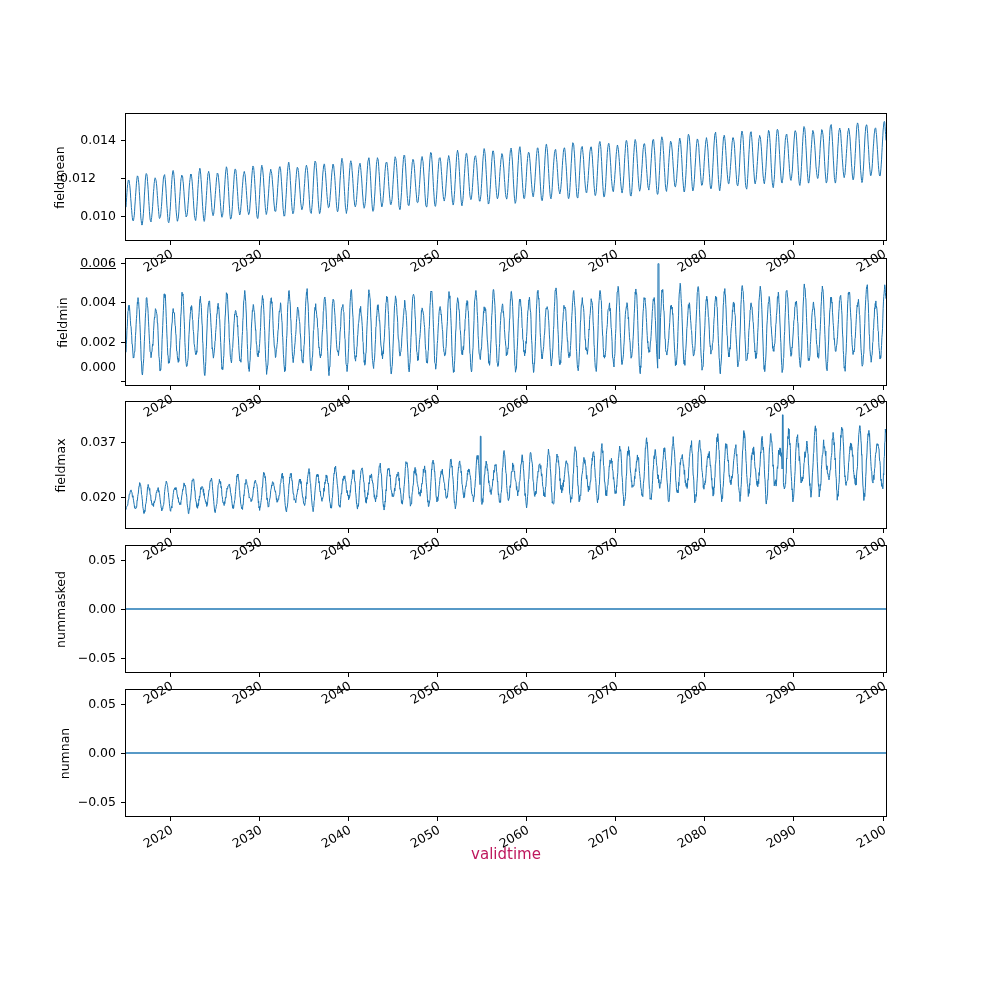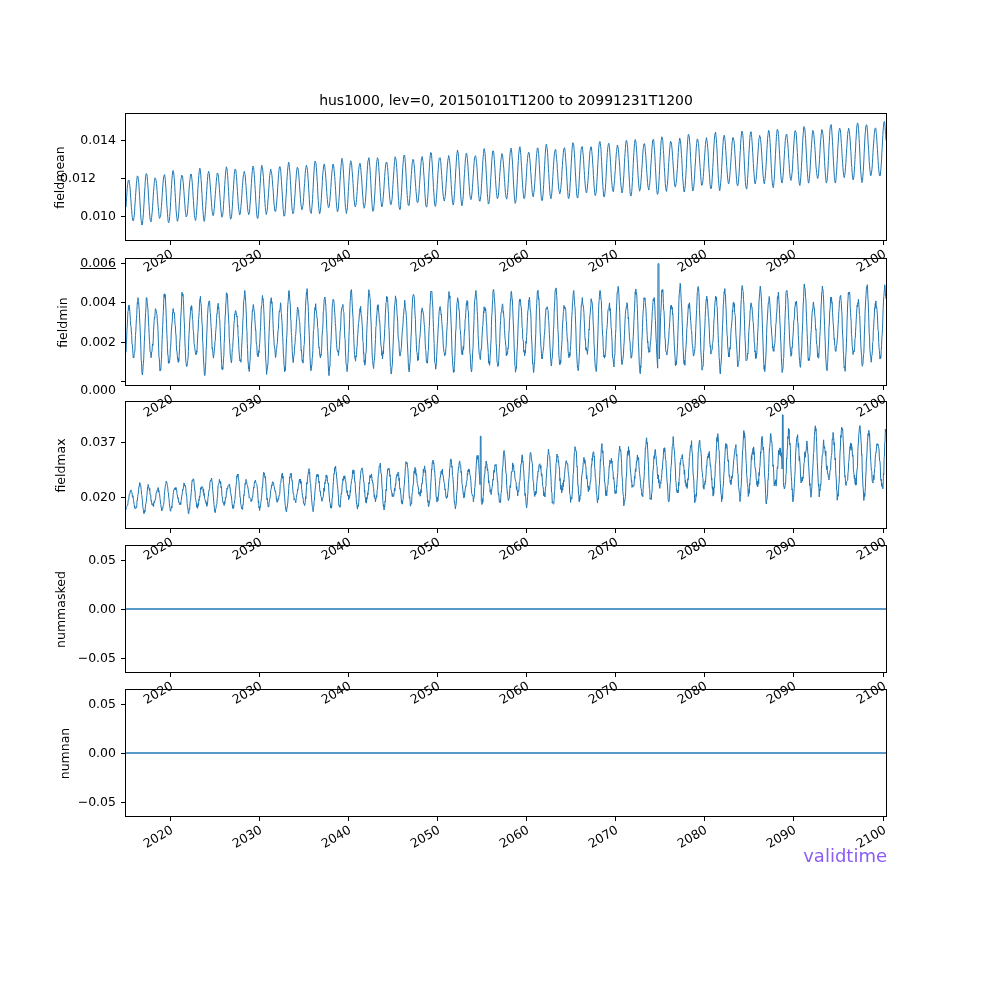--- a/index.html
+++ b/index.html
@@ -81,31 +81,30 @@
     white-space: nowrap;
     transform-origin: right top;
     transform: rotate(-30deg);
     text-align: right;
   }
   .xlabel {
     position: absolute;
     left: 125px;
     top: 845px;
     width: 762px;
-    text-align: right;
-    font-size: 18px;
-    color: #8b5cf6;
+    text-align: center;
+    font-size: 15px;
+    color: #be185d;
   }
 </style>
 </head>
 <body>
 
 <div id="figure">
 
-  <div class="fig-title">hus1000, lev=0, 20150101T1200 to 20991231T1200</div>
 
   <div class="panel" id="panel0" style="top:113px;height:128px;">
     <svg id="svg0" viewBox="0 0 762 128" preserveAspectRatio="none">
         <path d="M0.00 94.63 L0.32 89.58 L0.63 84.60 L0.95 79.87 L1.27 75.52 L1.59 71.85 L1.90 70.08 L2.22 67.31 L2.54 67.51 L2.86 67.04 L3.18 67.84 L3.49 70.63 L3.81 72.85 L4.13 76.22 L4.44 80.14 L4.76 85.98 L5.08 89.39 L5.40 94.91 L5.71 97.87 L6.03 102.31 L6.35 105.22 L6.67 107.81 L6.99 107.90 L7.30 108.54 L7.62 107.51 L7.94 105.38 L8.25 103.41 L8.57 99.28 L8.89 93.44 L9.21 89.32 L9.52 83.92 L9.84 79.39 L10.16 75.01 L10.48 70.30 L10.80 67.26 L11.11 64.21 L11.43 62.85 L11.75 63.18 L12.06 64.12 L12.38 66.39 L12.70 69.29 L13.02 72.55 L13.33 78.78 L13.65 83.12 L13.97 88.64 L14.29 94.51 L14.61 100.10 L14.92 105.83 L15.24 107.99 L15.56 111.18 L15.88 112.79 L16.19 112.77 L16.51 110.79 L16.83 108.11 L17.14 104.61 L17.46 100.95 L17.78 95.63 L18.10 90.39 L18.42 83.22 L18.73 78.32 L19.05 73.35 L19.37 67.22 L19.69 64.07 L20.00 61.36 L20.32 60.47 L20.64 60.92 L20.95 61.64 L21.27 63.52 L21.59 68.65 L21.91 72.17 L22.23 76.84 L22.54 82.39 L22.86 88.96 L23.18 93.05 L23.50 99.07 L23.81 102.66 L24.13 106.64 L24.45 108.39 L24.76 108.60 L25.08 109.63 L25.40 106.77 L25.72 105.16 L26.04 101.53 L26.35 98.63 L26.67 94.10 L26.99 89.29 L27.31 83.33 L27.62 78.60 L27.94 75.54 L28.26 70.65 L28.57 68.37 L28.89 65.80 L29.21 64.82 L29.53 65.41 L29.85 66.57 L30.16 67.70 L30.48 70.43 L30.80 73.21 L31.12 77.73 L31.43 82.81 L31.75 86.21 L32.07 92.13 L32.38 94.93 L32.70 98.94 L33.02 102.37 L33.34 105.26 L33.65 106.13 L33.97 105.56 L34.29 104.94 L34.61 104.20 L34.93 101.39 L35.24 97.21 L35.56 93.92 L35.88 89.22 L36.19 83.53 L36.51 79.44 L36.83 74.13 L37.15 70.31 L37.46 66.07 L37.78 63.91 L38.10 62.70 L38.42 62.17 L38.74 61.58 L39.05 64.12 L39.37 66.37 L39.69 71.10 L40.00 75.30 L40.32 80.58 L40.64 86.45 L40.96 92.59 L41.27 96.22 L41.59 101.04 L41.91 105.05 L42.23 109.04 L42.55 109.65 L42.86 110.44 L43.18 109.18 L43.50 108.03 L43.81 104.05 L44.13 99.06 L44.45 95.35 L44.77 88.80 L45.08 83.31 L45.40 76.70 L45.72 71.75 L46.04 66.45 L46.36 62.56 L46.67 59.96 L46.99 57.76 L47.31 57.36 L47.63 58.36 L47.94 61.02 L48.26 64.38 L48.58 68.18 L48.89 73.98 L49.21 79.75 L49.53 85.24 L49.85 91.03 L50.17 97.08 L50.48 100.45 L50.80 103.79 L51.12 106.37 L51.44 109.00 L51.75 108.71 L52.07 106.93 L52.39 105.84 L52.70 102.63 L53.02 98.71 L53.34 92.64 L53.66 88.14 L53.98 83.51 L54.29 78.78 L54.61 74.05 L54.93 68.41 L55.25 65.52 L55.56 64.23 L55.88 62.09 L56.20 62.58 L56.51 62.90 L56.83 63.93 L57.15 68.26 L57.47 70.21 L57.79 75.13 L58.10 78.98 L58.42 84.26 L58.74 88.32 L59.06 92.45 L59.37 97.60 L59.69 99.70 L60.01 102.00 L60.32 104.62 L60.64 103.91 L60.96 103.57 L61.28 102.30 L61.60 99.75 L61.91 96.22 L62.23 91.65 L62.55 88.26 L62.87 83.44 L63.18 77.43 L63.50 73.12 L63.82 69.69 L64.13 66.63 L64.45 64.23 L64.77 61.05 L65.09 61.40 L65.40 61.04 L65.72 63.23 L66.04 65.82 L66.36 68.88 L66.68 73.89 L66.99 77.48 L67.31 84.15 L67.63 87.87 L67.94 94.37 L68.26 97.49 L68.58 102.86 L68.90 105.18 L69.21 106.36 L69.53 107.88 L69.85 108.24 L70.17 105.74 L70.49 103.05 L70.80 98.74 L71.12 93.79 L71.44 89.03 L71.75 83.12 L72.07 75.82 L72.39 71.86 L72.71 66.52 L73.02 62.48 L73.34 58.63 L73.66 57.42 L73.98 55.11 L74.30 55.73 L74.61 58.91 L74.93 61.09 L75.25 66.63 L75.56 70.09 L75.88 77.11 L76.20 81.64 L76.52 88.47 L76.83 93.81 L77.15 98.31 L77.47 102.19 L77.79 106.17 L78.11 108.10 L78.42 109.12 L78.74 108.35 L79.06 105.48 L79.38 101.62 L79.69 98.16 L80.01 92.83 L80.33 88.16 L80.64 82.91 L80.96 77.63 L81.28 72.47 L81.60 67.69 L81.92 63.42 L82.23 60.10 L82.55 59.82 L82.87 58.27 L83.19 59.85 L83.50 60.52 L83.82 65.02 L84.14 68.57 L84.45 72.08 L84.77 77.27 L85.09 81.08 L85.41 86.36 L85.73 90.13 L86.04 95.17 L86.36 98.86 L86.68 100.40 L87.00 101.66 L87.31 103.31 L87.63 101.38 L87.95 101.52 L88.26 97.63 L88.58 95.68 L88.90 90.44 L89.22 86.08 L89.54 81.66 L89.85 77.51 L90.17 73.64 L90.49 69.32 L90.81 64.96 L91.12 63.48 L91.44 60.31 L91.76 59.95 L92.07 60.60 L92.39 61.32 L92.71 64.24 L93.03 68.03 L93.35 71.12 L93.66 75.87 L93.98 80.47 L94.30 85.68 L94.62 89.63 L94.93 94.09 L95.25 98.54 L95.57 101.29 L95.88 104.38 L96.20 104.91 L96.52 104.37 L96.84 103.12 L97.15 100.47 L97.47 97.91 L97.79 91.89 L98.11 87.66 L98.43 82.51 L98.74 76.23 L99.06 71.34 L99.38 66.34 L99.69 61.84 L100.01 58.06 L100.33 55.95 L100.65 53.63 L100.96 54.48 L101.28 55.53 L101.60 59.72 L101.92 62.58 L102.24 67.67 L102.55 73.50 L102.87 78.69 L103.19 85.14 L103.50 91.47 L103.82 95.78 L104.14 101.63 L104.46 104.15 L104.77 106.75 L105.09 106.49 L105.41 106.08 L105.73 104.49 L106.05 101.69 L106.36 97.41 L106.68 94.07 L107.00 86.77 L107.31 81.36 L107.63 76.87 L107.95 71.34 L108.27 66.16 L108.58 61.37 L108.90 58.86 L109.22 56.43 L109.54 55.80 L109.86 56.40 L110.17 57.02 L110.49 60.72 L110.81 63.49 L111.13 68.98 L111.44 74.13 L111.76 78.56 L112.08 83.61 L112.39 88.93 L112.71 93.82 L113.03 96.63 L113.35 98.75 L113.67 100.99 L113.98 102.56 L114.30 101.88 L114.62 100.39 L114.94 98.36 L115.25 93.79 L115.57 90.55 L115.89 85.89 L116.20 81.77 L116.52 75.80 L116.84 72.32 L117.16 68.33 L117.48 64.11 L117.79 61.72 L118.11 60.39 L118.43 58.41 L118.75 58.50 L119.06 60.67 L119.38 61.45 L119.70 64.97 L120.01 69.36 L120.33 72.56 L120.65 77.71 L120.97 82.50 L121.29 86.85 L121.60 91.81 L121.92 95.40 L122.24 99.04 L122.56 99.92 L122.87 102.16 L123.19 102.06 L123.51 100.75 L123.82 99.46 L124.14 95.80 L124.46 90.48 L124.78 87.41 L125.10 81.38 L125.41 75.48 L125.73 70.77 L126.05 65.18 L126.37 60.96 L126.68 57.29 L127.00 54.22 L127.32 52.80 L127.63 53.43 L127.95 54.25 L128.27 57.30 L128.59 61.58 L128.90 65.70 L129.22 71.54 L129.54 76.61 L129.86 81.52 L130.18 89.02 L130.49 92.79 L130.81 98.16 L131.13 102.41 L131.44 104.73 L131.76 105.65 L132.08 106.20 L132.40 105.20 L132.71 101.62 L133.03 98.51 L133.35 92.88 L133.67 87.09 L133.99 81.85 L134.30 74.50 L134.62 70.25 L134.94 63.77 L135.25 59.72 L135.57 55.82 L135.89 53.15 L136.21 52.06 L136.52 53.59 L136.84 54.15 L137.16 57.75 L137.48 60.98 L137.80 64.57 L138.11 71.05 L138.43 75.01 L138.75 80.66 L139.06 86.22 L139.38 90.71 L139.70 95.05 L140.02 98.13 L140.33 100.20 L140.65 102.08 L140.97 101.22 L141.29 99.30 L141.61 97.73 L141.92 94.09 L142.24 89.40 L142.56 85.43 L142.88 81.14 L143.19 75.94 L143.51 71.68 L143.83 65.89 L144.14 62.40 L144.46 59.72 L144.78 58.19 L145.10 56.11 L145.42 57.49 L145.73 58.53 L146.05 60.36 L146.37 62.77 L146.69 66.61 L147.00 71.12 L147.32 74.73 L147.64 79.10 L147.95 84.66 L148.27 89.34 L148.59 92.57 L148.91 95.47 L149.23 98.59 L149.54 98.49 L149.86 98.91 L150.18 98.81 L150.50 96.24 L150.81 92.71 L151.13 89.38 L151.45 84.91 L151.76 81.16 L152.08 74.55 L152.40 70.88 L152.72 65.15 L153.04 61.34 L153.35 57.14 L153.67 54.92 L153.99 53.83 L154.31 53.43 L154.62 54.11 L154.94 55.59 L155.26 59.22 L155.57 63.94 L155.89 68.81 L156.21 74.19 L156.53 79.01 L156.85 84.38 L157.16 89.77 L157.48 95.93 L157.80 98.28 L158.12 101.77 L158.43 103.76 L158.75 103.33 L159.07 103.70 L159.38 101.33 L159.70 97.27 L160.02 91.53 L160.34 86.08 L160.65 81.54 L160.97 74.71 L161.29 68.51 L161.61 63.45 L161.93 58.58 L162.24 54.73 L162.56 52.20 L162.88 49.99 L163.19 48.98 L163.51 50.84 L163.83 54.16 L164.15 57.36 L164.46 60.83 L164.78 67.72 L165.10 72.25 L165.42 78.37 L165.74 84.77 L166.05 90.10 L166.37 94.06 L166.69 98.08 L167.00 99.34 L167.32 101.40 L167.64 100.76 L167.96 100.25 L168.27 97.96 L168.59 94.20 L168.91 89.16 L169.23 84.49 L169.55 80.62 L169.86 74.19 L170.18 69.46 L170.50 65.72 L170.81 61.44 L171.13 57.95 L171.45 55.35 L171.77 54.18 L172.08 55.01 L172.40 54.94 L172.72 57.45 L173.04 59.20 L173.36 64.15 L173.67 67.10 L173.99 73.04 L174.31 77.07 L174.63 81.20 L174.94 86.60 L175.26 90.67 L175.58 92.49 L175.89 95.22 L176.21 97.12 L176.53 97.15 L176.85 96.33 L177.17 93.96 L177.48 92.80 L177.80 89.21 L178.12 84.65 L178.44 79.42 L178.75 74.47 L179.07 70.56 L179.39 65.46 L179.70 60.12 L180.02 57.06 L180.34 54.56 L180.66 52.73 L180.98 52.04 L181.29 53.53 L181.61 54.52 L181.93 57.24 L182.25 60.89 L182.56 65.73 L182.88 70.12 L183.20 76.95 L183.51 81.13 L183.83 86.85 L184.15 92.56 L184.47 96.20 L184.79 99.09 L185.10 99.96 L185.42 100.65 L185.74 101.00 L186.06 98.15 L186.37 95.14 L186.69 91.66 L187.01 86.81 L187.32 80.70 L187.64 74.81 L187.96 67.99 L188.28 62.13 L188.60 56.91 L188.91 52.62 L189.23 49.41 L189.55 47.82 L189.87 48.22 L190.18 48.92 L190.50 49.97 L190.82 54.62 L191.13 57.89 L191.45 63.28 L191.77 68.51 L192.09 74.48 L192.40 81.95 L192.72 87.74 L193.04 92.32 L193.36 96.04 L193.68 98.56 L193.99 101.21 L194.31 101.06 L194.63 99.61 L194.94 98.19 L195.26 94.35 L195.58 90.03 L195.90 85.49 L196.21 79.26 L196.53 75.12 L196.85 68.68 L197.17 62.90 L197.49 58.94 L197.80 56.48 L198.12 52.64 L198.44 51.72 L198.75 50.67 L199.07 51.30 L199.39 54.21 L199.71 57.51 L200.02 59.63 L200.34 65.16 L200.66 69.19 L200.98 73.86 L201.30 79.84 L201.61 83.70 L201.93 86.98 L202.25 91.35 L202.56 92.69 L202.88 95.16 L203.20 95.02 L203.52 94.73 L203.83 94.08 L204.15 89.86 L204.47 87.86 L204.79 82.48 L205.11 79.21 L205.42 74.80 L205.74 68.79 L206.06 64.18 L206.38 59.76 L206.69 56.72 L207.01 55.13 L207.33 51.81 L207.64 50.88 L207.96 52.77 L208.28 52.59 L208.60 56.74 L208.92 59.89 L209.23 63.26 L209.55 67.43 L209.87 72.88 L210.19 77.74 L210.50 83.54 L210.82 89.02 L211.14 93.30 L211.45 96.04 L211.77 98.36 L212.09 99.33 L212.41 98.67 L212.73 97.27 L213.04 94.34 L213.36 89.10 L213.68 84.78 L214.00 80.41 L214.31 73.27 L214.63 67.14 L214.95 62.69 L215.26 57.78 L215.58 53.24 L215.90 49.57 L216.22 46.39 L216.54 45.00 L216.85 47.08 L217.17 48.07 L217.49 50.50 L217.81 55.80 L218.12 61.32 L218.44 66.58 L218.76 72.95 L219.07 78.59 L219.39 83.95 L219.71 89.96 L220.03 94.68 L220.35 96.71 L220.66 98.68 L220.98 101.04 L221.30 98.89 L221.62 97.60 L221.93 95.28 L222.25 90.72 L222.57 85.55 L222.88 78.86 L223.20 73.49 L223.52 68.37 L223.84 63.31 L224.15 57.83 L224.47 54.39 L224.79 49.63 L225.11 49.15 L225.43 47.52 L225.74 49.15 L226.06 49.44 L226.38 52.90 L226.69 57.41 L227.01 60.97 L227.33 65.50 L227.65 70.64 L227.96 76.08 L228.28 80.63 L228.60 86.60 L228.92 88.45 L229.24 92.68 L229.55 92.79 L229.87 94.30 L230.19 93.02 L230.50 92.83 L230.82 90.13 L231.14 86.77 L231.46 82.57 L231.77 78.53 L232.09 72.74 L232.41 69.13 L232.73 63.68 L233.05 60.23 L233.36 56.41 L233.68 53.61 L234.00 52.00 L234.31 50.95 L234.63 50.04 L234.95 51.09 L235.27 54.30 L235.58 57.51 L235.90 61.88 L236.22 65.15 L236.54 70.17 L236.86 75.52 L237.17 81.25 L237.49 84.37 L237.81 89.09 L238.13 93.02 L238.44 94.26 L238.76 95.76 L239.08 95.13 L239.39 93.57 L239.71 91.22 L240.03 88.88 L240.35 84.41 L240.67 79.26 L240.98 73.12 L241.30 68.45 L241.62 61.24 L241.94 56.80 L242.25 52.11 L242.57 47.96 L242.89 46.85 L243.20 45.78 L243.52 44.44 L243.84 45.96 L244.16 49.72 L244.48 53.42 L244.79 57.68 L245.11 62.76 L245.43 68.90 L245.75 75.66 L246.06 82.30 L246.38 86.06 L246.70 92.05 L247.01 95.56 L247.33 98.34 L247.65 98.90 L247.97 98.23 L248.29 97.48 L248.60 93.78 L248.92 90.62 L249.24 84.18 L249.56 80.24 L249.87 73.76 L250.19 67.01 L250.51 61.93 L250.82 55.92 L251.14 51.08 L251.46 48.21 L251.78 46.44 L252.10 44.40 L252.41 45.41 L252.73 45.96 L253.05 48.61 L253.37 53.34 L253.68 58.37 L254.00 62.30 L254.32 69.40 L254.63 74.68 L254.95 79.51 L255.27 83.70 L255.59 88.58 L255.90 90.23 L256.22 93.63 L256.54 94.41 L256.86 93.57 L257.18 91.12 L257.49 90.14 L257.81 85.45 L258.13 82.45 L258.44 77.95 L258.76 72.89 L259.08 67.19 L259.40 63.39 L259.71 58.25 L260.03 55.07 L260.35 51.09 L260.67 49.61 L260.99 48.98 L261.30 49.36 L261.62 49.10 L261.94 51.96 L262.25 54.29 L262.57 58.20 L262.89 62.29 L263.21 68.51 L263.52 73.49 L263.84 77.33 L264.16 82.18 L264.48 85.86 L264.80 88.40 L265.11 91.81 L265.43 91.54 L265.75 91.97 L266.06 90.94 L266.38 88.81 L266.70 86.93 L267.02 83.13 L267.33 76.96 L267.65 71.86 L267.97 66.82 L268.29 62.00 L268.61 57.58 L268.92 52.43 L269.24 48.18 L269.56 45.22 L269.88 43.43 L270.19 44.29 L270.51 45.17 L270.83 47.11 L271.14 50.53 L271.46 54.47 L271.78 60.18 L272.10 65.51 L272.42 71.97 L272.73 77.69 L273.05 84.68 L273.37 87.90 L273.69 93.52 L274.00 94.89 L274.32 96.58 L274.64 97.22 L274.95 96.53 L275.27 93.16 L275.59 88.60 L275.91 84.26 L276.23 79.81 L276.54 72.73 L276.86 66.96 L277.18 60.07 L277.50 54.21 L277.81 50.62 L278.13 46.10 L278.45 43.11 L278.76 41.95 L279.08 42.76 L279.40 42.32 L279.72 45.18 L280.04 49.36 L280.35 53.76 L280.67 60.04 L280.99 65.71 L281.31 72.05 L281.62 77.00 L281.94 82.70 L282.26 85.86 L282.57 89.49 L282.89 92.50 L283.21 92.46 L283.53 93.05 L283.85 92.64 L284.16 90.38 L284.48 85.79 L284.80 81.99 L285.12 76.92 L285.43 72.31 L285.75 66.24 L286.07 61.63 L286.38 57.30 L286.70 53.85 L287.02 49.14 L287.34 48.04 L287.65 46.01 L287.97 46.34 L288.29 46.70 L288.61 49.56 L288.93 51.56 L289.24 55.58 L289.56 60.41 L289.88 65.68 L290.19 70.16 L290.51 74.63 L290.83 78.93 L291.15 82.16 L291.46 86.10 L291.78 89.32 L292.10 89.89 L292.42 89.99 L292.74 89.71 L293.05 88.20 L293.37 83.78 L293.69 81.66 L294.00 75.67 L294.32 71.68 L294.64 67.02 L294.96 62.04 L295.27 56.21 L295.59 52.91 L295.91 48.65 L296.23 45.31 L296.54 44.32 L296.86 43.22 L297.18 44.75 L297.50 46.98 L297.82 48.39 L298.13 53.22 L298.45 58.95 L298.77 63.18 L299.09 68.34 L299.40 74.03 L299.72 80.98 L300.04 85.28 L300.36 90.30 L300.67 93.18 L300.99 93.55 L301.31 94.53 L301.63 94.37 L301.94 92.07 L302.26 87.43 L302.58 84.55 L302.89 79.08 L303.21 73.02 L303.53 66.09 L303.85 59.38 L304.16 54.75 L304.48 48.85 L304.80 44.93 L305.12 41.43 L305.43 39.13 L305.75 39.58 L306.07 39.59 L306.39 41.97 L306.71 46.49 L307.02 49.94 L307.34 56.90 L307.66 62.70 L307.98 68.49 L308.29 74.73 L308.61 79.42 L308.93 83.97 L309.25 89.44 L309.56 91.81 L309.88 93.55 L310.20 93.85 L310.51 92.89 L310.83 90.51 L311.15 86.70 L311.47 82.20 L311.78 77.55 L312.10 71.31 L312.42 66.40 L312.74 60.10 L313.05 56.35 L313.37 50.59 L313.69 48.13 L314.01 45.13 L314.33 44.79 L314.64 44.50 L314.96 44.31 L315.28 46.90 L315.60 48.48 L315.91 53.32 L316.23 58.22 L316.55 62.28 L316.87 67.37 L317.18 72.41 L317.50 76.99 L317.82 80.12 L318.13 83.76 L318.45 86.33 L318.77 86.99 L319.09 88.44 L319.40 87.00 L319.72 85.22 L320.04 83.98 L320.36 80.28 L320.67 75.27 L320.99 70.85 L321.31 66.01 L321.63 61.29 L321.95 55.98 L322.26 51.85 L322.58 48.30 L322.90 45.70 L323.22 44.16 L323.53 42.23 L323.85 43.49 L324.17 45.17 L324.49 47.46 L324.80 50.67 L325.12 54.80 L325.44 60.26 L325.75 66.33 L326.07 71.82 L326.39 77.52 L326.71 82.18 L327.02 85.16 L327.34 89.66 L327.66 90.44 L327.98 92.50 L328.29 91.75 L328.61 89.87 L328.93 86.25 L329.25 81.67 L329.57 77.73 L329.88 71.07 L330.20 66.58 L330.52 58.74 L330.84 54.19 L331.15 49.17 L331.47 43.00 L331.79 40.25 L332.11 38.57 L332.42 36.75 L332.74 38.77 L333.06 39.18 L333.38 44.15 L333.69 47.28 L334.01 53.80 L334.33 58.48 L334.64 64.71 L334.96 71.82 L335.28 76.98 L335.60 82.36 L335.91 86.37 L336.23 89.94 L336.55 92.50 L336.87 93.26 L337.18 91.14 L337.50 89.17 L337.82 86.98 L338.14 82.76 L338.46 77.76 L338.77 71.46 L339.09 64.91 L339.41 60.32 L339.73 55.12 L340.04 50.25 L340.36 44.92 L340.68 43.36 L341.00 40.14 L341.31 40.03 L341.63 40.17 L341.95 42.53 L342.26 45.53 L342.58 48.85 L342.90 53.26 L343.22 59.09 L343.53 63.81 L343.85 69.23 L344.17 73.94 L344.49 78.71 L344.80 82.38 L345.12 84.56 L345.44 85.88 L345.76 86.99 L346.08 86.58 L346.39 85.24 L346.71 82.14 L347.03 79.04 L347.35 74.71 L347.66 69.97 L347.98 64.62 L348.30 60.74 L348.62 55.35 L348.93 50.60 L349.25 47.00 L349.57 44.13 L349.88 43.14 L350.20 42.75 L350.52 42.41 L350.84 44.29 L351.15 46.60 L351.47 49.25 L351.79 52.80 L352.11 57.70 L352.42 64.14 L352.74 68.33 L353.06 72.93 L353.38 79.13 L353.70 82.95 L354.01 86.01 L354.33 88.42 L354.65 88.40 L354.97 88.67 L355.28 86.94 L355.60 84.15 L355.92 81.79 L356.24 75.77 L356.55 70.69 L356.87 64.88 L357.19 59.10 L357.50 53.76 L357.82 47.60 L358.14 43.45 L358.46 40.24 L358.77 36.61 L359.09 35.14 L359.41 35.84 L359.73 38.17 L360.04 40.36 L360.36 45.61 L360.68 49.61 L361.00 56.59 L361.32 61.71 L361.63 68.22 L361.95 74.23 L362.27 80.92 L362.59 84.69 L362.90 87.76 L363.22 91.48 L363.54 90.93 L363.86 91.01 L364.17 88.69 L364.49 86.70 L364.81 81.49 L365.13 76.60 L365.44 71.94 L365.76 64.75 L366.08 59.85 L366.39 53.83 L366.71 48.28 L367.03 43.83 L367.35 40.66 L367.66 37.68 L367.98 37.89 L368.30 37.58 L368.62 39.06 L368.93 41.64 L369.25 46.24 L369.57 50.72 L369.89 55.06 L370.21 61.72 L370.52 66.34 L370.84 72.66 L371.16 75.98 L371.48 79.83 L371.79 83.09 L372.11 85.26 L372.43 86.13 L372.75 85.23 L373.06 84.08 L373.38 82.31 L373.70 78.27 L374.01 74.34 L374.33 69.78 L374.65 63.58 L374.97 58.61 L375.28 54.49 L375.60 51.26 L375.92 46.53 L376.24 44.58 L376.55 42.39 L376.87 40.21 L377.19 41.57 L377.51 41.44 L377.83 44.53 L378.14 47.64 L378.46 51.85 L378.78 54.99 L379.10 60.10 L379.41 66.38 L379.73 69.58 L380.05 74.99 L380.37 79.45 L380.68 81.85 L381.00 84.56 L381.32 85.05 L381.63 86.49 L381.95 85.45 L382.27 82.89 L382.59 79.67 L382.90 75.79 L383.22 70.37 L383.54 65.36 L383.86 59.59 L384.17 53.17 L384.49 48.36 L384.81 43.48 L385.13 39.89 L385.45 36.80 L385.76 36.08 L386.08 34.64 L386.40 36.19 L386.72 38.67 L387.03 43.00 L387.35 46.66 L387.67 52.70 L387.99 58.55 L388.30 65.56 L388.62 72.00 L388.94 76.33 L389.25 82.17 L389.57 86.09 L389.89 88.36 L390.21 90.79 L390.52 90.22 L390.84 88.93 L391.16 86.81 L391.48 82.21 L391.79 77.20 L392.11 71.39 L392.43 64.57 L392.75 58.06 L393.07 51.79 L393.38 47.45 L393.70 41.42 L394.02 38.52 L394.34 35.42 L394.65 34.29 L394.97 33.21 L395.29 35.67 L395.61 38.80 L395.92 42.00 L396.24 47.93 L396.56 53.25 L396.88 58.99 L397.19 64.91 L397.51 69.83 L397.83 75.53 L398.14 79.35 L398.46 82.03 L398.78 85.42 L399.10 85.98 L399.41 85.87 L399.73 84.93 L400.05 82.12 L400.37 78.32 L400.68 74.82 L401.00 69.81 L401.32 64.62 L401.64 58.74 L401.96 52.91 L402.27 49.38 L402.59 45.29 L402.91 42.03 L403.23 40.48 L403.54 38.91 L403.86 39.42 L404.18 39.44 L404.50 41.56 L404.81 45.31 L405.13 48.68 L405.45 52.77 L405.76 58.52 L406.08 61.88 L406.40 68.06 L406.72 71.82 L407.03 75.38 L407.35 79.81 L407.67 81.20 L407.99 83.50 L408.30 84.17 L408.62 82.93 L408.94 79.45 L409.26 78.21 L409.58 73.05 L409.89 69.24 L410.21 64.32 L410.53 58.80 L410.85 53.86 L411.16 48.50 L411.48 43.54 L411.80 40.20 L412.12 37.12 L412.43 34.72 L412.75 34.39 L413.07 34.67 L413.38 37.01 L413.70 40.24 L414.02 44.74 L414.34 50.89 L414.65 55.78 L414.97 62.20 L415.29 68.93 L415.61 73.95 L415.92 79.28 L416.24 82.80 L416.56 86.88 L416.88 87.54 L417.20 88.14 L417.51 87.50 L417.83 84.79 L418.15 81.64 L418.47 76.62 L418.78 71.51 L419.10 64.77 L419.42 57.89 L419.74 52.39 L420.05 45.76 L420.37 41.00 L420.69 35.43 L421.00 32.82 L421.32 30.78 L421.64 30.84 L421.96 33.19 L422.27 34.89 L422.59 38.84 L422.91 42.75 L423.23 49.86 L423.54 55.24 L423.86 60.41 L424.18 66.89 L424.50 71.84 L424.82 77.02 L425.13 80.98 L425.45 83.88 L425.77 85.23 L426.09 86.13 L426.40 84.71 L426.72 82.44 L427.04 79.28 L427.36 74.53 L427.67 68.15 L427.99 63.42 L428.31 57.53 L428.63 52.00 L428.94 47.92 L429.26 43.99 L429.58 39.84 L429.89 38.38 L430.21 36.59 L430.53 36.04 L430.85 36.06 L431.16 39.11 L431.48 42.78 L431.80 46.39 L432.12 49.36 L432.43 55.46 L432.75 59.13 L433.07 65.05 L433.39 69.91 L433.71 73.69 L434.02 76.98 L434.34 78.51 L434.66 80.06 L434.98 81.14 L435.29 79.81 L435.61 78.25 L435.93 75.75 L436.25 71.98 L436.56 68.72 L436.88 63.68 L437.20 56.99 L437.51 52.49 L437.83 46.91 L438.15 44.00 L438.47 39.29 L438.78 36.49 L439.10 35.57 L439.42 34.33 L439.74 34.48 L440.05 36.24 L440.37 39.46 L440.69 43.88 L441.01 48.88 L441.33 52.54 L441.64 58.17 L441.96 63.91 L442.28 69.69 L442.60 76.22 L442.91 78.98 L443.23 83.82 L443.55 85.67 L443.87 86.02 L444.18 84.78 L444.50 83.22 L444.82 79.77 L445.13 74.79 L445.45 69.55 L445.77 63.15 L446.09 56.90 L446.40 50.31 L446.72 45.71 L447.04 38.74 L447.36 34.37 L447.67 31.37 L447.99 29.16 L448.31 29.51 L448.63 30.58 L448.95 31.53 L449.26 36.28 L449.58 39.74 L449.90 45.29 L450.22 52.64 L450.53 58.13 L450.85 63.93 L451.17 70.66 L451.49 74.75 L451.80 79.10 L452.12 83.82 L452.44 84.64 L452.75 85.29 L453.07 85.33 L453.39 81.46 L453.71 78.89 L454.02 74.71 L454.34 68.94 L454.66 62.70 L454.98 57.00 L455.29 50.62 L455.61 45.80 L455.93 41.45 L456.25 37.00 L456.57 34.28 L456.88 33.63 L457.20 33.03 L457.52 33.12 L457.84 36.10 L458.15 39.39 L458.47 42.37 L458.79 46.24 L459.11 52.73 L459.42 57.52 L459.74 62.58 L460.06 67.87 L460.38 71.22 L460.69 75.35 L461.01 77.40 L461.33 79.47 L461.64 80.13 L461.96 79.79 L462.28 77.49 L462.60 74.23 L462.91 70.64 L463.23 67.53 L463.55 62.58 L463.87 57.10 L464.18 53.01 L464.50 47.81 L464.82 42.80 L465.14 38.34 L465.46 36.47 L465.77 34.51 L466.09 33.47 L466.41 33.31 L466.73 34.53 L467.04 37.97 L467.36 41.28 L467.68 44.89 L468.00 51.65 L468.31 55.17 L468.63 62.37 L468.95 66.21 L469.26 72.37 L469.58 75.60 L469.90 79.60 L470.22 82.21 L470.53 82.87 L470.85 82.12 L471.17 80.70 L471.49 78.46 L471.80 74.43 L472.12 69.39 L472.44 63.48 L472.76 57.08 L473.08 50.52 L473.39 45.52 L473.71 39.83 L474.03 34.14 L474.35 30.90 L474.66 29.08 L474.98 28.07 L475.30 28.01 L475.62 30.13 L475.93 32.92 L476.25 36.22 L476.57 43.39 L476.88 48.18 L477.20 55.72 L477.52 61.81 L477.84 67.93 L478.15 73.66 L478.47 77.77 L478.79 82.36 L479.11 84.19 L479.42 84.02 L479.74 83.86 L480.06 81.26 L480.38 78.28 L480.70 74.89 L481.01 69.47 L481.33 63.57 L481.65 56.89 L481.97 50.08 L482.28 45.15 L482.60 39.17 L482.92 35.67 L483.24 32.89 L483.55 30.99 L483.87 29.93 L484.19 29.83 L484.50 31.92 L484.82 34.17 L485.14 39.44 L485.46 43.65 L485.77 49.00 L486.09 53.43 L486.41 60.54 L486.73 65.67 L487.04 68.74 L487.36 72.87 L487.68 75.46 L488.00 77.20 L488.32 78.48 L488.63 78.94 L488.95 77.12 L489.27 72.94 L489.59 70.42 L489.90 66.65 L490.22 61.18 L490.54 57.15 L490.86 51.83 L491.17 46.27 L491.49 41.38 L491.81 38.06 L492.13 35.60 L492.44 32.71 L492.76 31.48 L493.08 32.76 L493.39 34.30 L493.71 36.09 L494.03 40.38 L494.35 44.34 L494.66 48.37 L494.98 53.30 L495.30 59.23 L495.62 63.74 L495.93 68.68 L496.25 72.11 L496.57 75.13 L496.89 77.83 L497.21 80.07 L497.52 80.07 L497.84 77.71 L498.16 76.02 L498.48 72.37 L498.79 67.11 L499.11 62.72 L499.43 56.91 L499.75 50.03 L500.06 44.02 L500.38 39.94 L500.70 34.94 L501.01 30.16 L501.33 27.82 L501.65 26.78 L501.97 27.13 L502.28 28.65 L502.60 30.95 L502.92 34.05 L503.24 40.27 L503.55 46.12 L503.87 51.68 L504.19 58.00 L504.51 64.04 L504.83 69.85 L505.14 75.69 L505.46 80.29 L505.78 82.97 L506.10 83.07 L506.41 83.37 L506.73 81.85 L507.05 78.95 L507.37 74.44 L507.68 69.37 L508.00 63.39 L508.32 56.13 L508.63 50.34 L508.95 43.07 L509.27 39.03 L509.59 33.78 L509.90 30.09 L510.22 27.36 L510.54 25.91 L510.86 26.89 L511.17 28.04 L511.49 31.13 L511.81 35.66 L512.13 39.89 L512.45 45.64 L512.76 50.42 L513.08 55.98 L513.40 62.62 L513.72 67.16 L514.03 70.96 L514.35 74.76 L514.67 76.71 L514.99 78.44 L515.30 77.16 L515.62 76.15 L515.94 73.22 L516.25 69.94 L516.57 65.18 L516.89 60.52 L517.21 55.77 L517.52 51.48 L517.84 45.48 L518.16 40.68 L518.48 36.22 L518.79 34.06 L519.11 31.17 L519.43 31.52 L519.75 30.05 L520.07 30.87 L520.38 33.01 L520.70 37.79 L521.02 40.73 L521.34 44.97 L521.65 50.59 L521.97 56.26 L522.29 60.48 L522.61 65.17 L522.92 69.42 L523.24 73.01 L523.56 75.05 L523.88 75.67 L524.19 77.30 L524.51 74.74 L524.83 72.53 L525.14 70.92 L525.46 65.82 L525.78 62.11 L526.10 54.90 L526.41 49.93 L526.73 45.32 L527.05 39.45 L527.37 34.39 L527.68 31.49 L528.00 27.10 L528.32 26.09 L528.64 26.41 L528.96 25.96 L529.27 28.28 L529.59 33.31 L529.91 36.78 L530.23 42.08 L530.54 48.32 L530.86 54.66 L531.18 61.02 L531.50 67.39 L531.81 72.46 L532.13 76.73 L532.45 80.05 L532.76 81.48 L533.08 81.64 L533.40 80.75 L533.72 77.64 L534.03 74.03 L534.35 68.88 L534.67 62.39 L534.99 57.10 L535.30 49.31 L535.62 43.30 L535.94 38.03 L536.26 32.03 L536.58 27.16 L536.89 25.60 L537.21 23.17 L537.53 23.85 L537.85 25.13 L538.16 26.88 L538.48 31.69 L538.80 37.08 L539.12 41.17 L539.43 48.17 L539.75 54.44 L540.07 59.21 L540.38 64.55 L540.70 70.48 L541.02 74.83 L541.34 76.29 L541.65 77.92 L541.97 78.66 L542.29 75.91 L542.61 73.03 L542.92 71.26 L543.24 65.94 L543.56 60.93 L543.88 54.57 L544.20 49.49 L544.51 44.50 L544.83 40.50 L545.15 35.39 L545.47 31.85 L545.78 28.98 L546.10 27.63 L546.42 29.09 L546.74 29.05 L547.05 31.27 L547.37 34.46 L547.69 37.66 L548.00 43.18 L548.32 47.27 L548.64 52.99 L548.96 56.90 L549.27 61.67 L549.59 67.04 L549.91 69.80 L550.23 73.18 L550.54 73.87 L550.86 74.01 L551.18 72.98 L551.50 70.59 L551.82 68.06 L552.13 65.33 L552.45 60.01 L552.77 55.74 L553.09 50.58 L553.40 44.99 L553.72 39.07 L554.04 33.96 L554.36 31.02 L554.67 28.13 L554.99 25.05 L555.31 24.46 L555.63 27.00 L555.94 27.06 L556.26 31.19 L556.58 35.61 L556.89 41.07 L557.21 45.13 L557.53 51.73 L557.85 58.45 L558.16 64.55 L558.48 68.28 L558.80 72.29 L559.12 75.96 L559.43 78.70 L559.75 79.21 L560.07 78.21 L560.39 75.29 L560.71 73.01 L561.02 66.87 L561.34 62.25 L561.66 56.26 L561.98 50.13 L562.29 41.73 L562.61 36.61 L562.93 30.53 L563.25 25.51 L563.56 22.26 L563.88 20.57 L564.20 21.13 L564.51 22.01 L564.83 23.47 L565.15 28.21 L565.47 31.91 L565.78 38.38 L566.10 43.94 L566.42 50.83 L566.74 56.65 L567.05 63.77 L567.37 68.37 L567.69 73.65 L568.01 76.30 L568.33 78.16 L568.64 77.45 L568.96 76.04 L569.28 74.30 L569.60 69.96 L569.91 66.38 L570.23 60.83 L570.55 54.12 L570.87 49.77 L571.18 44.23 L571.50 38.60 L571.82 33.66 L572.13 30.22 L572.45 27.46 L572.77 25.34 L573.09 25.95 L573.40 26.11 L573.72 28.86 L574.04 30.19 L574.36 34.16 L574.67 39.93 L574.99 44.73 L575.31 49.85 L575.63 54.33 L575.95 59.15 L576.26 63.23 L576.58 67.55 L576.90 70.97 L577.22 72.50 L577.53 72.21 L577.85 71.99 L578.17 69.82 L578.49 66.97 L578.80 63.61 L579.12 59.42 L579.44 54.22 L579.75 48.50 L580.07 43.80 L580.39 39.53 L580.71 34.72 L581.02 31.09 L581.34 27.48 L581.66 26.19 L581.98 24.03 L582.29 25.64 L582.61 27.65 L582.93 30.16 L583.25 34.35 L583.57 37.67 L583.88 44.25 L584.20 49.89 L584.52 55.49 L584.84 60.27 L585.15 64.34 L585.47 69.89 L585.79 72.95 L586.11 75.58 L586.42 75.39 L586.74 75.87 L587.06 74.15 L587.38 71.39 L587.69 65.88 L588.01 60.95 L588.33 54.28 L588.64 49.00 L588.96 42.82 L589.28 35.73 L589.60 30.49 L589.91 26.60 L590.23 21.63 L590.55 20.01 L590.87 19.41 L591.18 18.41 L591.50 22.09 L591.82 24.68 L592.14 29.95 L592.46 34.52 L592.77 41.14 L593.09 48.72 L593.41 54.18 L593.73 61.44 L594.04 66.60 L594.36 71.02 L594.68 74.24 L595.00 77.28 L595.31 78.01 L595.63 75.88 L595.95 73.82 L596.26 69.98 L596.58 66.17 L596.90 61.56 L597.22 54.57 L597.53 49.36 L597.85 43.23 L598.17 36.83 L598.49 32.19 L598.80 27.52 L599.12 23.40 L599.44 22.94 L599.76 21.57 L600.08 22.26 L600.39 24.90 L600.71 27.58 L601.03 31.77 L601.35 37.12 L601.66 42.24 L601.98 47.83 L602.30 53.28 L602.62 57.92 L602.93 61.66 L603.25 65.04 L603.57 68.05 L603.88 70.29 L604.20 70.87 L604.52 70.82 L604.84 68.50 L605.15 65.29 L605.47 62.21 L605.79 57.58 L606.11 53.17 L606.42 48.89 L606.74 44.21 L607.06 38.26 L607.38 34.75 L607.70 29.18 L608.01 26.89 L608.33 24.10 L608.65 23.91 L608.97 24.17 L609.28 26.17 L609.60 27.69 L609.92 30.63 L610.24 35.15 L610.55 41.06 L610.87 45.85 L611.19 52.09 L611.50 56.94 L611.82 61.18 L612.14 66.45 L612.46 70.14 L612.77 72.01 L613.09 72.73 L613.41 73.00 L613.73 71.33 L614.04 69.58 L614.36 64.19 L614.68 60.89 L615.00 54.66 L615.32 48.84 L615.63 41.64 L615.95 36.96 L616.27 29.84 L616.59 24.93 L616.90 22.26 L617.22 18.49 L617.54 17.31 L617.86 17.68 L618.17 19.91 L618.49 21.51 L618.81 26.00 L619.13 31.92 L619.44 38.07 L619.76 44.12 L620.08 51.96 L620.39 57.93 L620.71 63.54 L621.03 69.68 L621.35 72.88 L621.66 74.65 L621.98 75.41 L622.30 76.35 L622.62 74.53 L622.93 71.24 L623.25 65.63 L623.57 60.79 L623.89 54.05 L624.21 47.65 L624.52 40.86 L624.84 36.14 L625.16 30.39 L625.48 24.62 L625.79 21.33 L626.11 18.76 L626.43 19.17 L626.75 17.98 L627.06 20.62 L627.38 23.73 L627.70 28.03 L628.01 32.77 L628.33 38.85 L628.65 43.77 L628.97 50.32 L629.28 55.07 L629.60 59.35 L629.92 63.98 L630.24 68.09 L630.55 70.14 L630.87 70.98 L631.19 69.40 L631.51 67.55 L631.83 66.44 L632.14 61.61 L632.46 58.04 L632.78 52.28 L633.10 48.32 L633.41 42.60 L633.73 37.74 L634.05 33.43 L634.37 27.98 L634.68 24.83 L635.00 24.17 L635.32 21.78 L635.63 23.35 L635.95 23.43 L636.27 25.80 L636.59 29.35 L636.90 32.82 L637.22 37.72 L637.54 43.49 L637.86 48.60 L638.17 52.70 L638.49 58.73 L638.81 62.92 L639.13 65.45 L639.45 68.66 L639.76 70.10 L640.08 70.88 L640.40 68.25 L640.72 66.05 L641.03 62.86 L641.35 58.31 L641.67 54.02 L641.99 47.89 L642.30 42.63 L642.62 35.77 L642.94 30.65 L643.25 25.03 L643.57 21.75 L643.89 19.52 L644.21 16.65 L644.52 17.89 L644.84 17.68 L645.16 20.05 L645.48 24.75 L645.79 29.06 L646.11 34.43 L646.43 40.94 L646.75 49.03 L647.07 55.12 L647.38 60.70 L647.70 66.12 L648.02 69.72 L648.34 72.71 L648.65 74.11 L648.97 74.87 L649.29 73.41 L649.61 69.31 L649.92 66.60 L650.24 61.68 L650.56 53.71 L650.88 47.74 L651.19 41.30 L651.51 34.23 L651.83 28.98 L652.14 22.97 L652.46 19.72 L652.78 16.28 L653.10 15.53 L653.41 16.11 L653.73 16.70 L654.05 20.51 L654.37 23.08 L654.68 29.12 L655.00 35.42 L655.32 41.09 L655.64 46.89 L655.96 52.74 L656.27 57.98 L656.59 62.11 L656.91 66.09 L657.23 69.06 L657.54 69.87 L657.86 70.07 L658.18 67.66 L658.50 66.08 L658.81 62.22 L659.13 57.93 L659.45 53.67 L659.76 46.97 L660.08 41.87 L660.40 36.08 L660.72 31.60 L661.03 26.66 L661.35 23.82 L661.67 22.29 L661.99 21.03 L662.30 20.34 L662.62 20.87 L662.94 24.20 L663.26 27.24 L663.58 30.25 L663.89 35.01 L664.21 40.38 L664.53 46.08 L664.85 49.99 L665.16 55.53 L665.48 59.67 L665.80 62.95 L666.12 65.96 L666.43 66.93 L666.75 67.48 L667.07 65.70 L667.38 63.98 L667.70 60.62 L668.02 58.09 L668.34 52.90 L668.65 46.48 L668.97 41.07 L669.29 35.57 L669.61 30.44 L669.92 25.55 L670.24 22.33 L670.56 17.88 L670.88 16.87 L671.20 17.12 L671.51 18.34 L671.83 18.60 L672.15 22.44 L672.47 27.34 L672.78 32.81 L673.10 39.12 L673.42 44.60 L673.74 51.50 L674.05 57.43 L674.37 62.42 L674.69 66.98 L675.00 70.33 L675.32 72.04 L675.64 72.60 L675.96 70.97 L676.27 68.25 L676.59 64.10 L676.91 59.14 L677.23 53.35 L677.54 47.70 L677.86 41.16 L678.18 33.30 L678.50 27.69 L678.82 22.11 L679.13 18.83 L679.45 13.70 L679.77 12.74 L680.09 13.37 L680.40 14.01 L680.72 16.13 L681.04 20.85 L681.36 24.76 L681.67 31.85 L681.99 36.75 L682.31 43.69 L682.63 49.87 L682.94 56.58 L683.26 60.41 L683.58 64.49 L683.89 67.97 L684.21 70.11 L684.53 70.15 L684.85 68.62 L685.16 65.72 L685.48 61.94 L685.80 57.73 L686.12 52.05 L686.43 46.77 L686.75 40.01 L687.07 35.18 L687.39 30.73 L687.71 25.84 L688.02 21.31 L688.34 18.69 L688.66 16.67 L688.98 18.16 L689.29 18.18 L689.61 20.64 L689.93 24.26 L690.25 28.46 L690.56 31.89 L690.88 36.74 L691.20 41.71 L691.51 47.82 L691.83 53.70 L692.15 56.20 L692.47 59.64 L692.78 62.43 L693.10 64.27 L693.42 65.43 L693.74 65.35 L694.05 63.51 L694.37 60.58 L694.69 55.08 L695.01 52.00 L695.33 46.10 L695.64 41.00 L695.96 35.01 L696.28 29.44 L696.60 26.26 L696.91 21.72 L697.23 19.11 L697.55 15.81 L697.87 16.20 L698.18 17.28 L698.50 19.12 L698.82 21.00 L699.13 24.72 L699.45 29.39 L699.77 35.75 L700.09 41.62 L700.40 48.22 L700.72 53.77 L701.04 58.31 L701.36 63.07 L701.67 66.40 L701.99 69.89 L702.31 69.90 L702.63 68.98 L702.95 67.71 L703.26 62.78 L703.58 59.64 L703.90 53.97 L704.22 47.08 L704.53 41.37 L704.85 33.43 L705.17 28.16 L705.49 21.75 L705.80 16.14 L706.12 13.18 L706.44 11.63 L706.75 11.17 L707.07 10.73 L707.39 13.00 L707.71 17.57 L708.02 22.39 L708.34 28.14 L708.66 33.69 L708.98 41.79 L709.29 47.56 L709.61 52.84 L709.93 58.76 L710.25 64.49 L710.57 66.79 L710.88 68.95 L711.20 70.18 L711.52 69.33 L711.84 66.70 L712.15 62.22 L712.47 58.28 L712.79 52.27 L713.11 46.45 L713.42 40.41 L713.74 33.35 L714.06 29.64 L714.38 22.90 L714.69 18.94 L715.01 16.35 L715.33 15.59 L715.64 14.36 L715.96 15.87 L716.28 16.25 L716.60 19.57 L716.91 24.60 L717.23 29.88 L717.55 33.82 L717.87 40.01 L718.18 45.11 L718.50 49.72 L718.82 54.24 L719.14 58.28 L719.46 60.93 L719.77 63.26 L720.09 64.66 L720.41 62.57 L720.73 62.15 L721.04 59.19 L721.36 54.52 L721.68 50.49 L722.00 44.93 L722.31 40.11 L722.63 35.01 L722.95 30.60 L723.26 24.34 L723.58 20.69 L723.90 17.33 L724.22 16.64 L724.53 14.44 L724.85 15.77 L725.17 17.32 L725.49 20.52 L725.80 23.15 L726.12 27.53 L726.44 33.42 L726.76 38.14 L727.08 43.57 L727.39 50.61 L727.71 54.30 L728.03 59.21 L728.35 63.10 L728.66 65.05 L728.98 66.94 L729.30 66.45 L729.62 65.08 L729.93 62.31 L730.25 56.83 L730.57 52.43 L730.88 46.28 L731.20 40.05 L731.52 34.42 L731.84 26.90 L732.15 22.44 L732.47 16.02 L732.79 12.14 L733.11 10.60 L733.42 9.05 L733.74 9.62 L734.06 10.64 L734.38 14.91 L734.70 18.29 L735.01 24.97 L735.33 30.21 L735.65 36.58 L735.97 44.82 L736.28 51.63 L736.60 57.55 L736.92 61.07 L737.24 65.07 L737.55 67.55 L737.87 69.65 L738.19 69.07 L738.50 67.41 L738.82 63.36 L739.14 58.50 L739.46 53.81 L739.77 47.55 L740.09 39.93 L740.41 33.66 L740.73 26.47 L741.04 21.26 L741.36 17.69 L741.68 12.76 L742.00 12.54 L742.32 11.10 L742.63 10.92 L742.95 12.17 L743.27 16.32 L743.59 19.72 L743.90 26.34 L744.22 31.31 L744.54 36.02 L744.86 41.83 L745.17 48.35 L745.49 51.96 L745.81 56.20 L746.13 59.14 L746.44 62.38 L746.76 62.79 L747.08 62.02 L747.39 60.03 L747.71 58.01 L748.03 54.93 L748.35 50.48 L748.66 44.49 L748.98 38.88 L749.30 33.42 L749.62 29.60 L749.93 24.70 L750.25 20.22 L750.57 18.36 L750.89 14.90 L751.21 14.61 L751.52 14.12 L751.84 15.00 L752.16 18.69 L752.48 20.83 L752.79 26.33 L753.11 31.42 L753.43 36.19 L753.75 41.75 L754.06 47.31 L754.38 52.10 L754.70 56.46 L755.01 58.97 L755.33 61.95 L755.65 62.88 L755.97 62.35 L756.28 62.53 L756.60 58.92 L756.92 55.67 L757.24 50.91 L757.55 46.60 L757.87 39.47 L758.19 33.93 L758.51 27.49 L758.83 22.13 L759.14 16.23 L759.46 13.36 L759.78 9.25 L760.10 7.96 L760.41 7.53 L760.73 8.68 L761.05 12.91 L761.37 17.51 L761.68 21.03 L762.00 26.81 " fill="none" stroke="#1f77b4" stroke-width="1.0" vector-effect="non-scaling-stroke"></path>
       </svg>
   </div>
   <div class="ylabel" style="left:-1px;top:170px;width:120px;">fieldmean</div>
 
   <div class="panel" id="panel1" style="top:258px;height:128px;">
     <svg id="svg1" viewBox="0 0 762 128" preserveAspectRatio="none">
@@ -156,21 +155,21 @@
       <div class="xtick" style="left: 474.1px; width: 50px; top: 246px;">2060</div>
       <div class="xtickmark" style="left: 615.2px; top: 241px;"></div>
       <div class="xtick" style="left: 563.2px; width: 50px; top: 246px;">2070</div>
       <div class="xtickmark" style="left: 704.3px; top: 241px;"></div>
       <div class="xtick" style="left: 652.3px; width: 50px; top: 246px;">2080</div>
       <div class="xtickmark" style="left: 793.4px; top: 241px;"></div>
       <div class="xtick" style="left: 741.4px; width: 50px; top: 246px;">2090</div>
       <div class="xtickmark" style="left: 882.5px; top: 241px;"></div>
       <div class="xtick" style="left: 830.5px; width: 50px; top: 246px;">2100</div>
       <div class="ytickmark" style="left: 121px; top: 381.3px;"></div>
-      <div class="ytick" style="left: 40px; width: 76px; top: 382px;">0.000</div>
+      <div class="ytick" style="left: 40px; width: 76px; top: 359px;">0.000</div>
       <div class="ytickmark" style="left: 121px; top: 341.8px;"></div>
       <div class="ytick" style="left: 40px; width: 76px; top: 333.8px;">0.002</div>
       <div class="ytickmark" style="left: 121px; top: 302.2px;"></div>
       <div class="ytick" style="left: 40px; width: 76px; top: 294.2px;">0.004</div>
       <div class="ytickmark" style="left: 121px; top: 262.7px;"></div>
       <div class="ytick" style="left: 40px; width: 76px; top: 254.7px; text-decoration: underline;">0.006</div>
       <div class="xtickmark" style="left: 169.6px; top: 386px;"></div>
       <div class="xtick" style="left: 117.6px; width: 50px; top: 391px;">2020</div>
       <div class="xtickmark" style="left: 258.7px; top: 386px;"></div>
       <div class="xtick" style="left: 206.7px; width: 50px; top: 391px;">2030</div>

